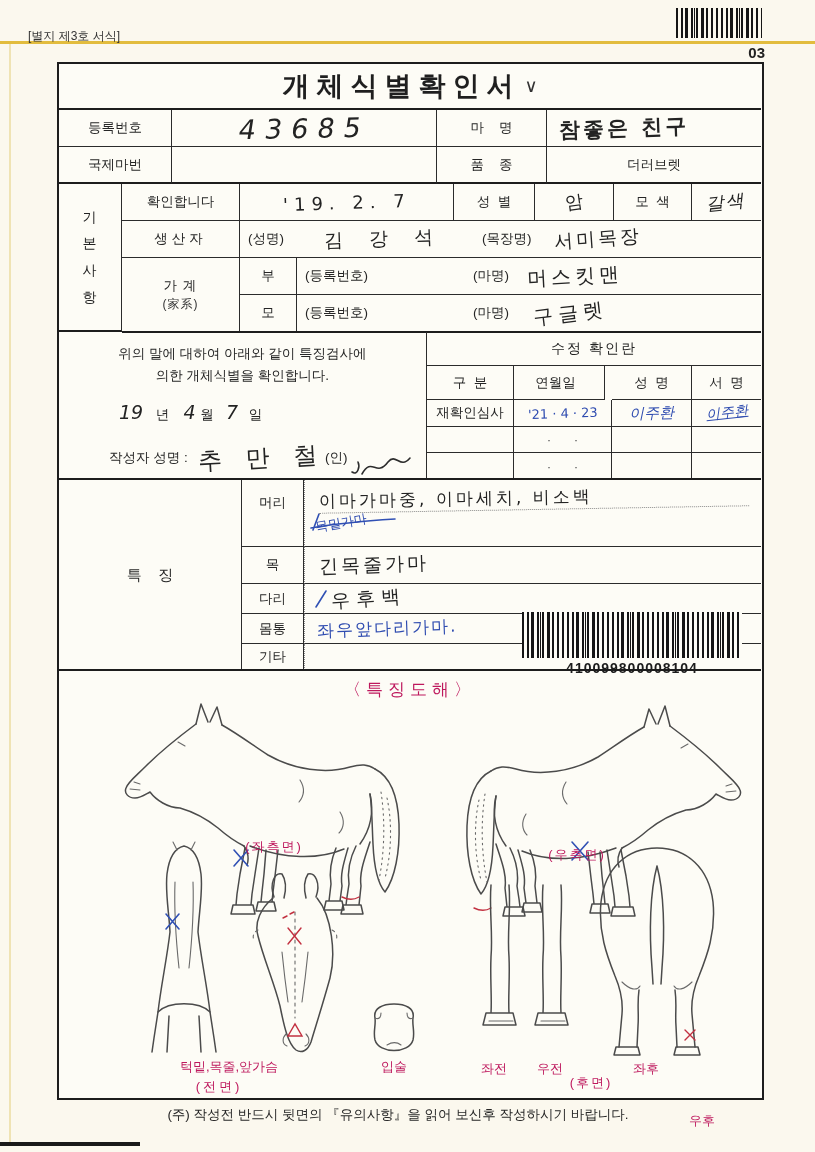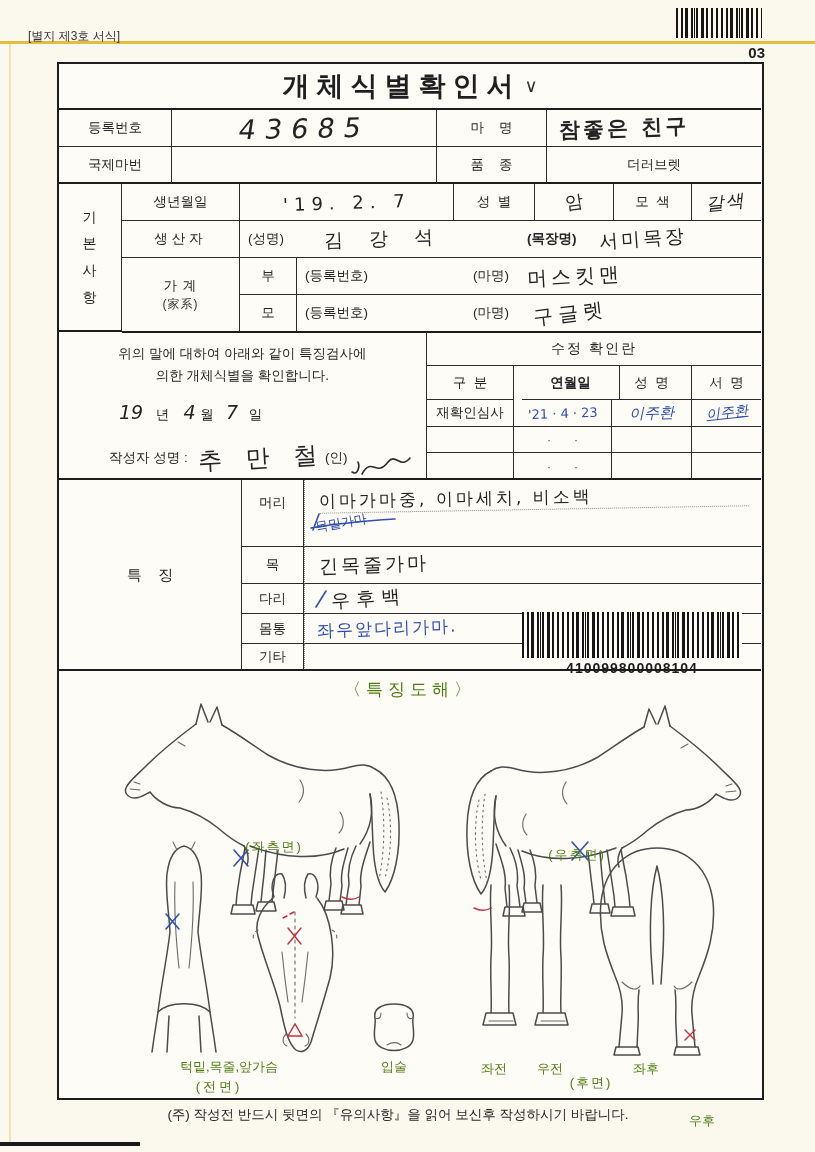--- a/index.html
+++ b/index.html
@@ -19,21 +19,21 @@
   .rot{transform:rotate(-2deg);}
   .dotline{border-bottom:1.2px dotted #8a8a8a;}
   .barcode{background:
      repeating-linear-gradient(90deg,#151515 0 2px,transparent 2px 5px),
      repeating-linear-gradient(90deg,#151515 0 1px,transparent 1px 9px);}
   svg{display:block;}
   .figstroke{fill:none;stroke:#4b4b4b;stroke-width:1.5;stroke-linecap:round;stroke-linejoin:round;}
   .figlight{fill:none;stroke:#6a6a6a;stroke-width:1.1;stroke-linecap:round;}
   .mark-blue{fill:none;stroke:#3050b4;stroke-width:1.6;stroke-linecap:round;}
   .mark-red{fill:none;stroke:#c23040;stroke-width:1.4;stroke-linecap:round;}
-  .diag-label{font-size:13px;color:#4d7c0f;text-align:center;}
+  .diag-label{font-size:13px;color:#be185d;text-align:center;}
 </style>
 </head>
 <body>
 
 <div class="abs" style="left:0;top:41px;width:815px;height:2.5px;background:#e2bc3e;"></div>
 <div class="abs" style="left:9px;top:44px;width:2px;height:1100px;background:#efe3b4;"></div>
 <div class="abs" style="left:0;top:1142px;width:140px;height:4px;background:#1a1a1a;"></div>
 
 <div class="abs small" style="left:28px;top:28px;">[별지 제3호 서식]</div>
 <div class="abs barcode" style="left:676px;top:8px;width:86px;height:30px;"></div>
@@ -59,38 +59,38 @@
   <div class="cell c br bbt lbl" style="left:378px;top:83px;width:110px;height:37px;white-space:pre;">품    종</div>
   <div class="cell c bbt lbl" style="left:488px;top:83px;width:214px;height:37px;">더러브렛</div>
 
   <div class="cell c br bbt vert" style="left:0;top:120px;width:63px;height:148px;">
     <span>기</span>
     <span>본</span>
     <span>사</span>
     <span>항</span>
   </div>
 
-  <div class="cell c br bb lbl" style="left:63px;top:120px;width:118px;height:37px;">생년월일</div>
+  <div class="cell c br bb lbl" style="left:63px;top:120px;width:118px;height:37px;">확인합니다</div>
   <div class="cell c br bb" style="left:181px;top:120px;width:214px;height:37px;">
     <span class="hwk rot" style="font-size:18px;letter-spacing:6px;">'19. 2. 7</span>
   </div>
   <div class="cell c br bb lbl" style="left:395px;top:120px;width:81px;height:37px;white-space:pre;">성  별</div>
   <div class="cell c br bb" style="left:476px;top:120px;width:79px;height:37px;">
     <span class="hwk" style="font-size:18px;transform:rotate(-8deg);">암</span>
   </div>
   <div class="cell c br bb lbl" style="left:555px;top:120px;width:78px;height:37px;white-space:pre;">모  색</div>
   <div class="cell c bb" style="left:633px;top:120px;width:69px;height:37px;">
     <span class="hwk" style="font-size:18px;transform:rotate(-6deg) skewX(-12deg);letter-spacing:2px;">갈색</span>
   </div>
 
   <div class="cell c br bb lbl" style="left:63px;top:157px;width:118px;height:37px;letter-spacing:4px;">생산자</div>
   <div class="cell bb" style="left:181px;top:157px;width:521px;height:37px;">
     <span class="lbl" style="margin-left:8px;">(성명)</span>
     <span class="hwk rot" style="font-size:19px;margin-left:40px;letter-spacing:10px;">김  강  석</span>
-    <span class="lbl" style="margin-left:84px;font-weight:bold;">(목장명)</span>
+    <span class="lbl" style="margin-left:39px;">(목장명)</span>
     <span class="hwk" style="font-size:19px;margin-left:22px;letter-spacing:3px;transform:rotate(-4deg);">서미목장</span>
   </div>
 
   <div class="cell c br bb vert" style="left:63px;top:194px;width:118px;height:74px;line-height:1.4;">
     <span class="lbl">가 계</span>
     <span class="small">(家系)</span>
   </div>
   <div class="cell c br bb lbl" style="left:181px;top:194px;width:57px;height:37px;">부</div>
   <div class="cell bb" style="left:238px;top:194px;width:464px;height:37px;">
     <span class="lbl" style="margin-left:8px;">(등록번호)</span>
@@ -121,21 +121,21 @@
       <span class="hwk" style="font-size:24px;margin-left:10px;letter-spacing:8px;transform:rotate(-3deg);font-weight:500;">추  만  철</span>
       <span class="lbl">(인)</span>
       <svg width="62" height="30" viewBox="0 0 62 30" style="margin-left:2px;margin-top:14px;">
         <path d="M2,22 C8,26 10,16 8,12 M12,24 C22,6 26,28 38,12 C46,2 50,20 60,8" style="fill:none;stroke:#2c2c2c;stroke-width:1.6;stroke-linecap:round;"></path>
       </svg>
     </div>
   </div>
 
   <div class="cell c bb" style="left:368px;top:268px;width:334px;height:34px;font-size:14px;letter-spacing:2px;">수정 확인란</div>
   <div class="cell c br bb lbl" style="left:368px;top:302px;width:87px;height:34px;white-space:pre;">구  분</div>
-  <div class="cell c br bb lbl" style="left:463px;top:302px;width:98px;height:34px;font-weight:bold;">연월일</div>
+  <div class="cell c br bb lbl" style="left:448px;top:302px;width:98px;height:34px;">연월일</div>
   <div class="cell c br bb lbl" style="left:553px;top:302px;width:80px;height:34px;white-space:pre;">성  명</div>
   <div class="cell c bb lbl" style="left:633px;top:302px;width:69px;height:34px;white-space:pre;">서  명</div>
 
   <div class="cell c br bb lbl" style="left:368px;top:336px;width:87px;height:27px;">재확인심사</div>
   <div class="cell c br bb" style="left:455px;top:336px;width:98px;height:27px;">
       <span class="hwb rot" style="font-size:13px;">'21 · 4 · 23</span>
     </div>
   <div class="cell c br bb" style="left:553px;top:336px;width:80px;height:27px;">
       <span class="hwb rot" style="font-size:15px;font-style:italic;">이주환</span>
     </div>

